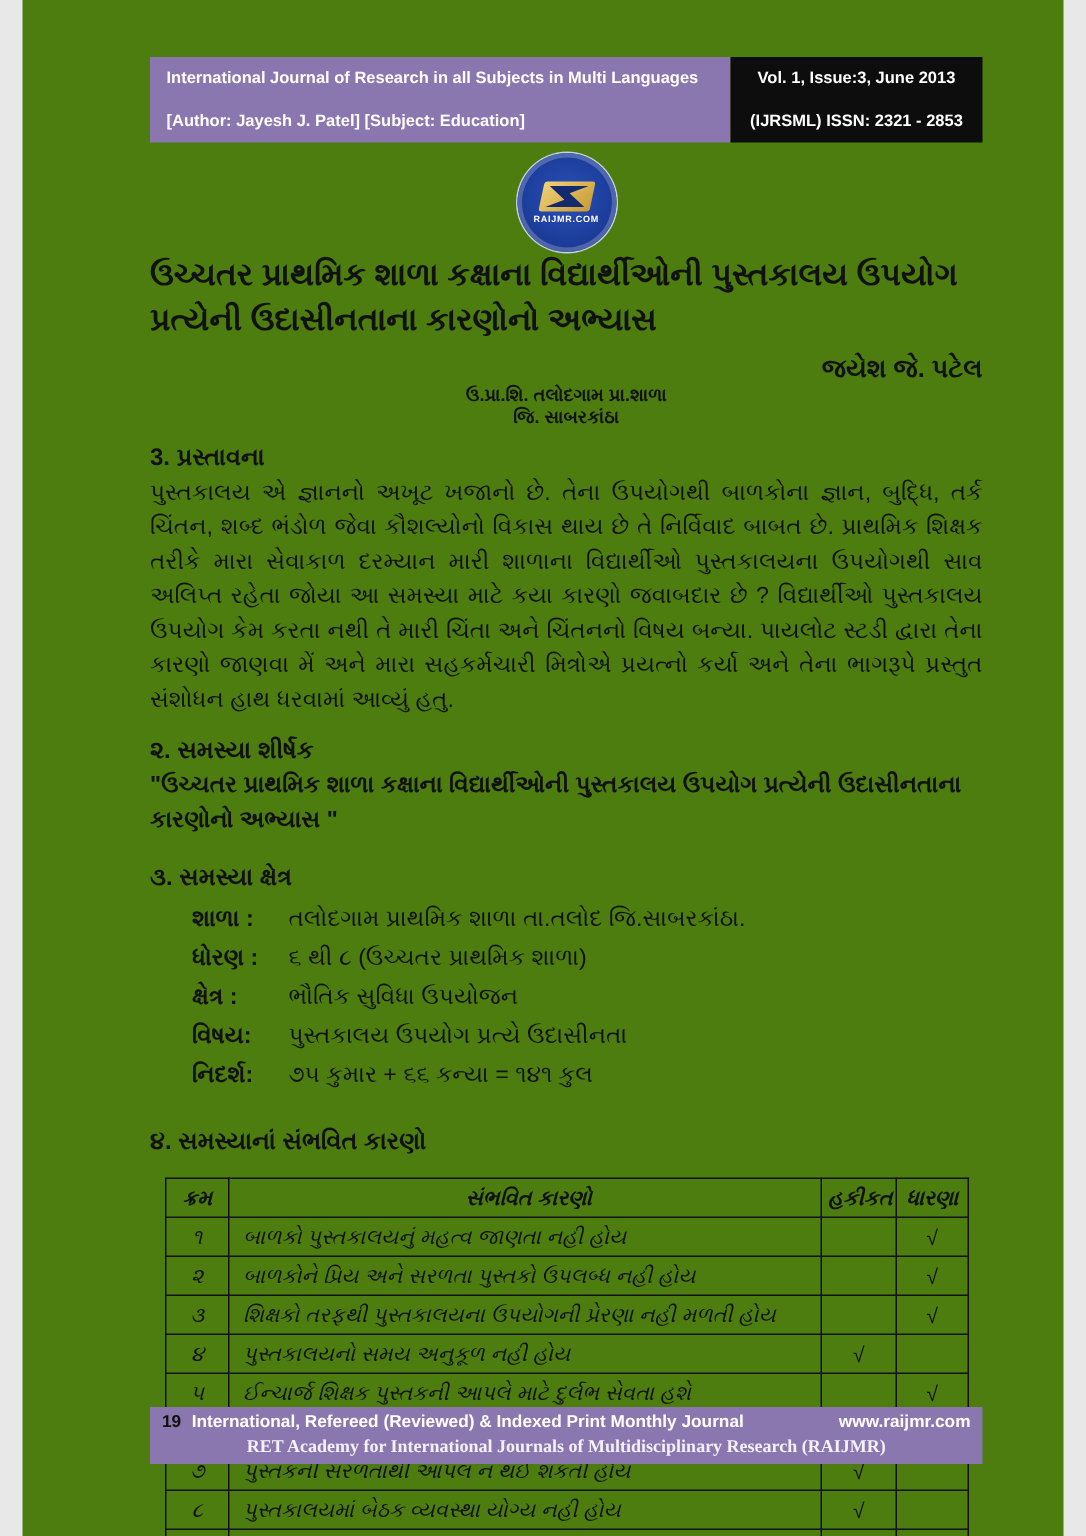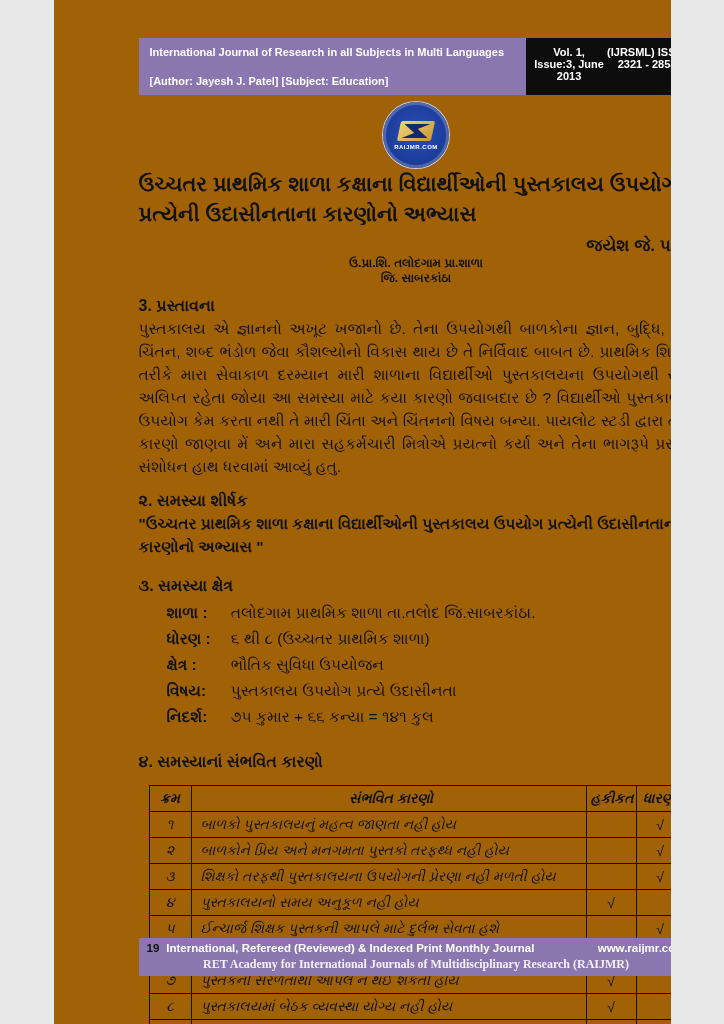--- a/index.html
+++ b/index.html
@@ -1,37 +1,37 @@
 <!DOCTYPE html>
 <html><head>
 <meta charset="utf-8">
 <style>
   * { margin: 0; padding: 0; box-sizing: border-box; }
   html, body { background: #e8e8e8; }
   body { font-family: "Liberation Sans", sans-serif; }
   .page {
     position: relative;
-    width: 617px; height: 1024px;
+    width: 694px; height: 1024px;
     margin: 0 auto;
-    background: #a16207;
+    background: #4d7c0f;
     color: #111;
     overflow: hidden;
   }
   .content { position: absolute; left: 85px; width: 555px; top: 0; }
 
   
   .header-band { margin-top: 38px; height: 57px; display: flex; }
   .header-left {
     background: #8b77af; color: #fff; width: 387px;
     padding: 8px 0 8px 11px; display: flex; flex-direction: column; justify-content: space-between;
     font-weight: bold; font-size: 11px;
   }
   .header-right {
     background: #0d0d0d; color: #fff; flex: 1;
-    padding: 8px 6px; display: flex; flex-direction: row; justify-content: space-between;
+    padding: 8px 6px; display: flex; flex-direction: column; justify-content: space-between;
     font-weight: bold; font-size: 11px; text-align: center;
   }
 
   
   .logo-wrap { margin-top: 7px; display: flex; justify-content: center; }
   .logo-circle {
     position: relative; width: 66px; height: 66px; border-radius: 50%;
     background: radial-gradient(circle at 50% 45%, #2a50b8 0%, #1c3d9b 60%, #16307e 100%);
     box-shadow: inset 0 0 0 3px rgba(255,255,255,0.22), 0 0 0 1px #c9d2ea;
     display: flex; flex-direction: column; align-items: center; justify-content: center;
@@ -150,21 +150,21 @@
       </thead>
       <tbody>
           <tr>
             <td class="col-no">૧</td>
             <td class="col-cause">બાળકો પુસ્તકાલયનું મહત્વ જાણતા નહી હોય</td>
             <td class="col-fact"></td>
             <td class="col-assumption">√</td>
           </tr>
           <tr>
             <td class="col-no">૨</td>
-            <td class="col-cause">બાળકોને પ્રિય અને મનગમતા પુસ્તકો તરફથ્ધ નહી હોય</td>
+            <td class="col-cause">બાળકોને પ્રિય અને સરળતા પુસ્તકો ઉપલબ્ધ નહી હોય</td>
             <td class="col-fact"></td>
             <td class="col-assumption">√</td>
           </tr>
           <tr>
             <td class="col-no">૩</td>
             <td class="col-cause">શિક્ષકો તરફથી પુસ્તકાલયના ઉપયોગની પ્રેરણા નહી મળતી હોય</td>
             <td class="col-fact"></td>
             <td class="col-assumption">√</td>
           </tr>
           <tr>

